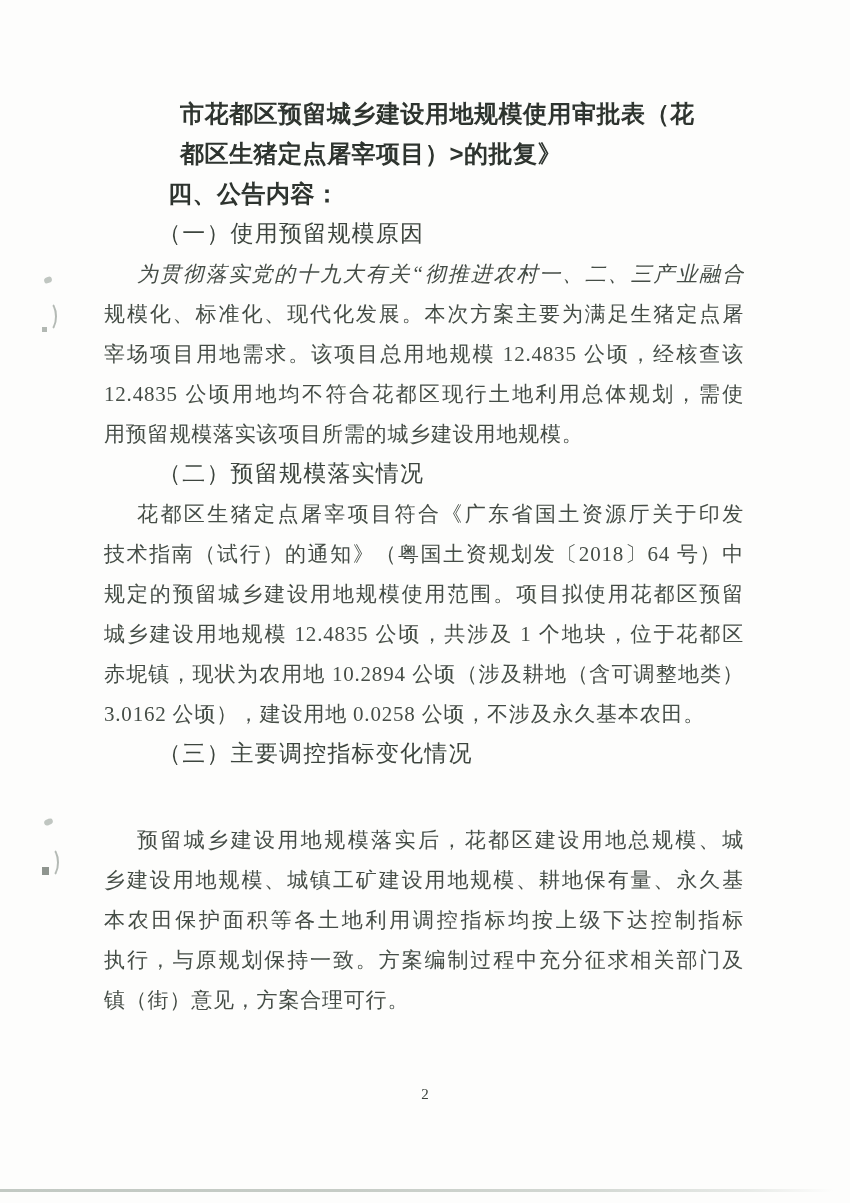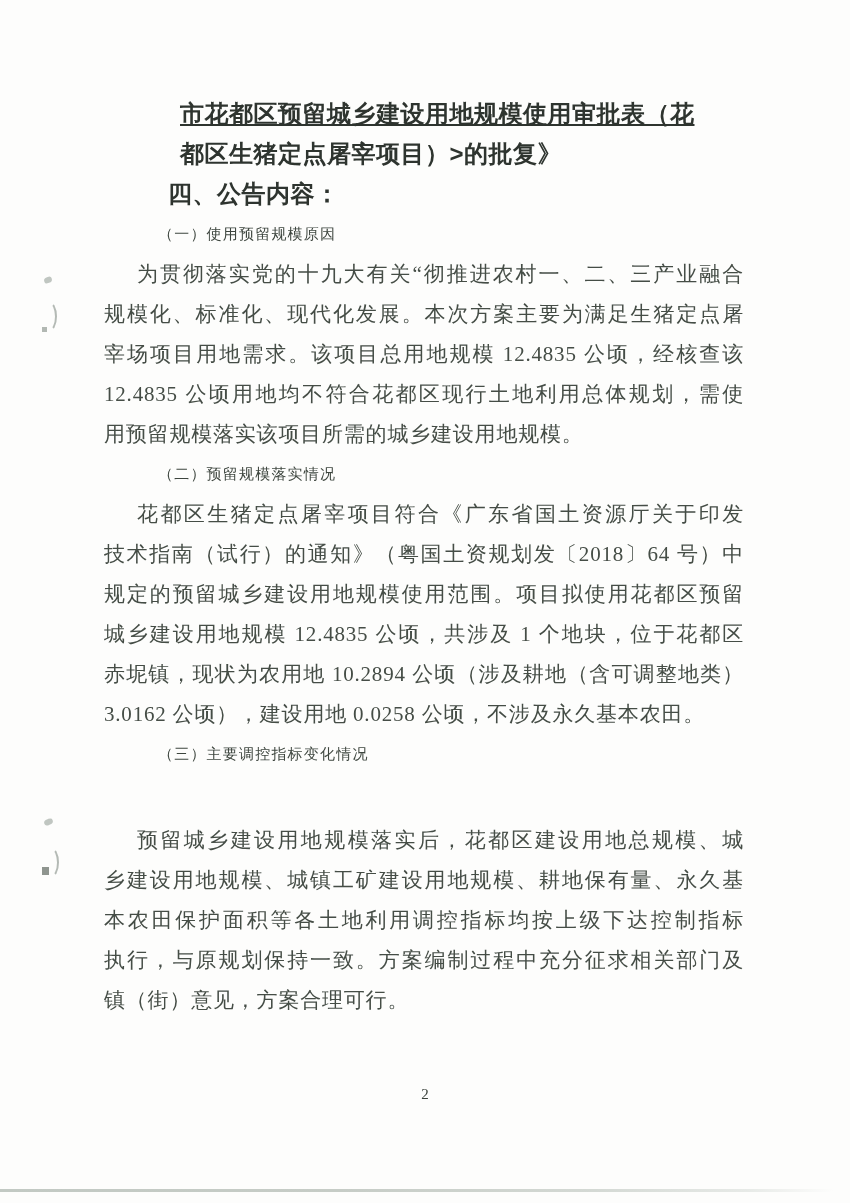--- a/index.html
+++ b/index.html
@@ -30,21 +30,21 @@
     overflow: hidden;
   }
   .line.title {
     font-family: "Liberation Sans", "DejaVu Sans", sans-serif;
     font-weight: 700;
     font-size: 24px;
     letter-spacing: 0.5px;
     color: #2e342f;
   }
   .line.subhead {
-    font-size: 15px;
+    font-size: 23px;
     letter-spacing: 1.2px;
     color: #3d453e;
   }
   .line.body {
     font-size: 21px;
     letter-spacing: 0.8px;
     color: #454d46;
   }
   .page-number {
     position: absolute;
@@ -92,25 +92,25 @@
 
   <div class="speck" style="left:44px; top:277px; width:8px; height:6px;"></div>
   <div class="arc" style="left:40px; top:301px;"></div>
   <div class="dot" style="left:42px; top:327px; width:5px; height:5px; background:#b2b8b3;"></div>
 
   <div class="speck" style="left:44px; top:819px; width:9px; height:6px;"></div>
   <div class="arc" style="left:42px; top:847px;"></div>
   <div class="dot" style="left:42px; top:867px; width:7px; height:8px; background:#8f958f;"></div>
 
   <div class="content">
-      <div class="line title" style="padding-left: 76px; text-decoration: underline;">市花都区预留城乡建设用地规模使用审批表（花</div>
+      <div class="line title" style="padding-left: 76px;">市花都区预留城乡建设用地规模使用审批表（花</div>
       <div class="line title" style="padding-left: 76px;">都区生猪定点屠宰项目）&gt;的批复》</div>
       <div class="line title" style="padding-left: 64px;">四、公告内容：</div>
       <div class="line subhead" style="padding-left: 54px;">（一）使用预留规模原因</div>
-      <div class="line body just" style="padding-left: 33px;">为贯彻落实党的十九大有关“彻推进农村一、二、三产业融合</div>
+      <div class="line body just" style="padding-left: 33px; font-style: italic;">为贯彻落实党的十九大有关“彻推进农村一、二、三产业融合</div>
       <div class="line body just">规模化、标准化、现代化发展。本次方案主要为满足生猪定点屠</div>
       <div class="line body just">宰场项目用地需求。该项目总用地规模 12.4835 公顷，经核查该</div>
       <div class="line body just">12.4835 公顷用地均不符合花都区现行土地利用总体规划，需使</div>
       <div class="line body">用预留规模落实该项目所需的城乡建设用地规模。</div>
       <div class="line subhead" style="padding-left: 54px;">（二）预留规模落实情况</div>
       <div class="line body just" style="padding-left: 33px;">花都区生猪定点屠宰项目符合《广东省国土资源厅关于印发</div>
       <div class="line body just">技术指南（试行）的通知》（粤国土资规划发〔2018〕64 号）中</div>
       <div class="line body just">规定的预留城乡建设用地规模使用范围。项目拟使用花都区预留</div>
       <div class="line body just">城乡建设用地规模 12.4835 公顷，共涉及 1 个地块，位于花都区</div>
       <div class="line body just">赤坭镇，现状为农用地 10.2894 公顷（涉及耕地（含可调整地类）</div>

